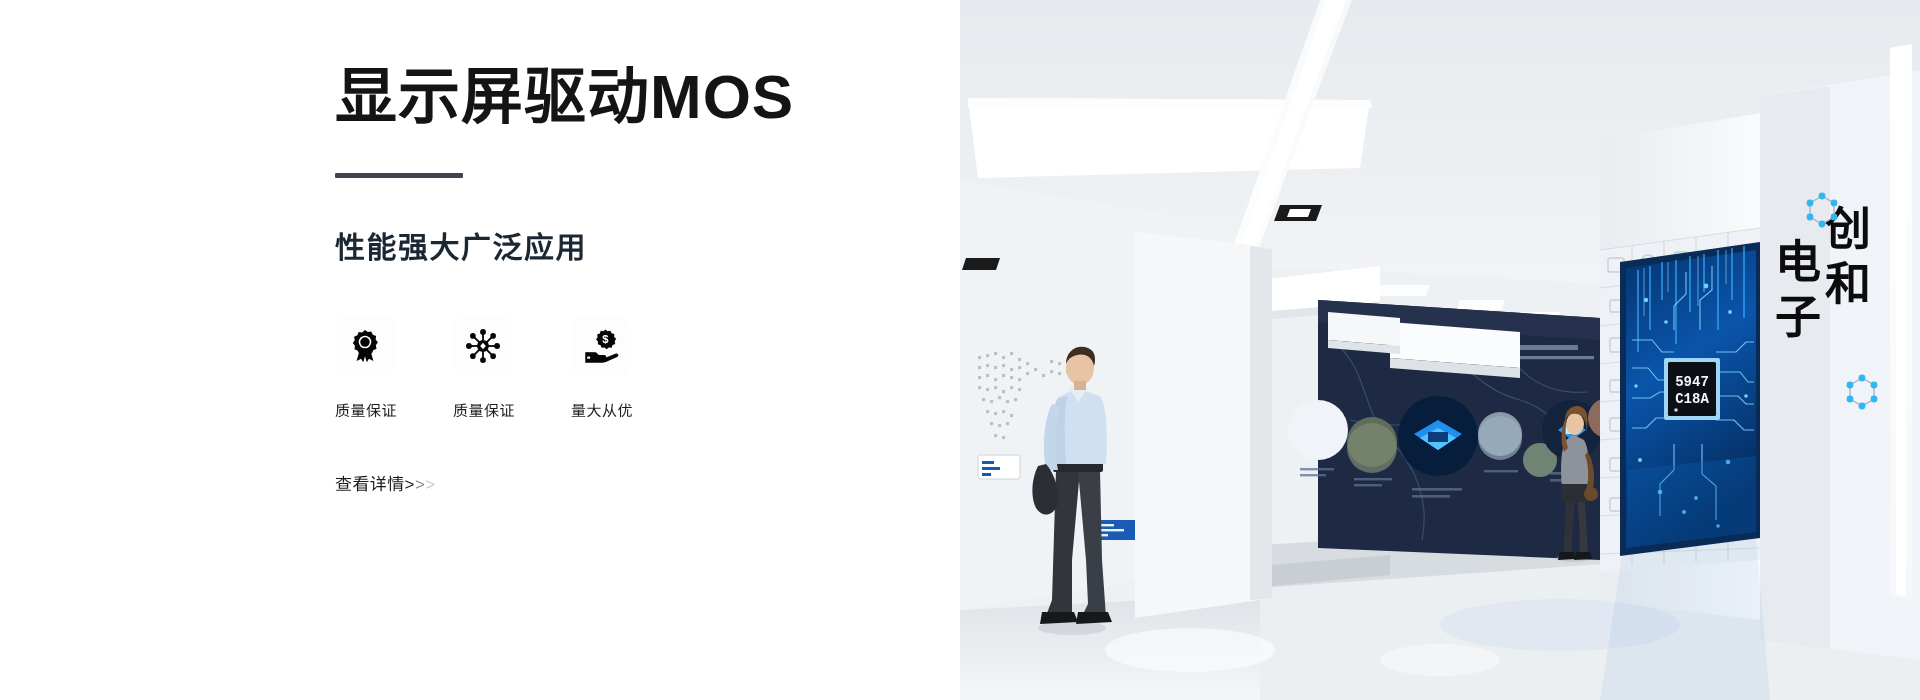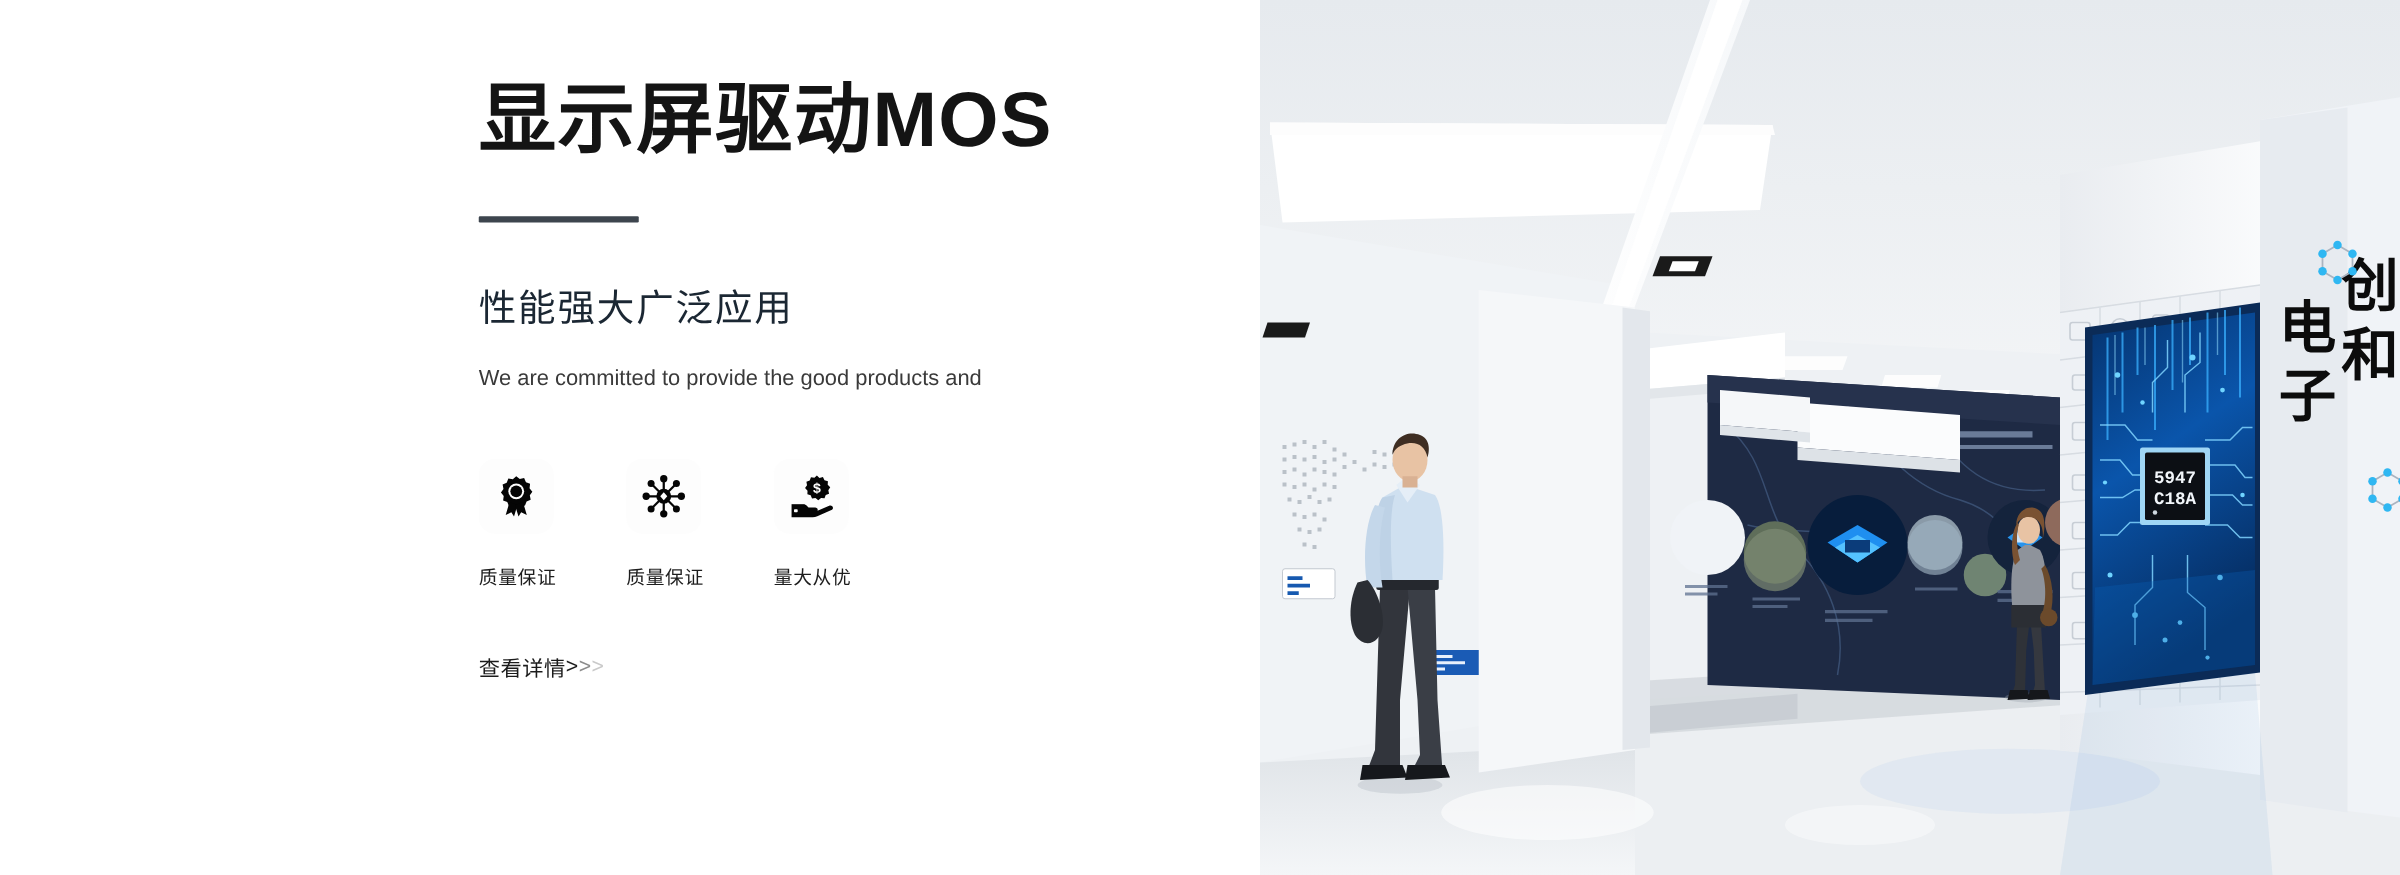--- a/index.html
+++ b/index.html
@@ -10,31 +10,30 @@
     font-family:"Liberation Sans","DejaVu Sans",sans-serif;
     -webkit-font-smoothing:antialiased;
   }
   .banner{position:relative;width:1920px;height:700px;display:flex;background:#fff;}
 
   
   .left-panel{
     position:relative;width:960px;height:700px;flex:0 0 960px;
     background:#ffffff;box-sizing:border-box;
     padding:62px 0 0 335px;
-    margin-left:48px;
   }
   .headline{
     font-size:62px;line-height:1.12;font-weight:700;letter-spacing:1px;
     color:#141414;margin:0;white-space:nowrap;
   }
   .divider{
     width:128px;height:5px;background:#3d454e;margin:42px 0 0 0;border-radius:1px;
   }
   .subhead{
-    font-size:30px;font-weight:400;color:#1b2733;letter-spacing:1.5px;
+    font-size:30px;font-weight:700;color:#1b2733;letter-spacing:1.5px;
     margin:52px 0 0 0;line-height:1.2;white-space:nowrap;
   }
   .body-copy{
     margin:22px 0 0 0;color:#3a3a3a;font-size:17.5px;line-height:1.62;font-weight:400;
   }
   .body-copy span{display:block;white-space:nowrap;}
 
   
   .features{display:flex;margin:50px 0 0 0;gap:0;}
   .feature{width:118px;display:flex;flex-direction:column;align-items:flex-start;}
@@ -50,21 +49,21 @@
     filter:blur(1px);
   }
   .badge svg{width:36px;height:36px;display:block;fill:#050505;}
   .feature-label{
     margin:23px 0 0 0;font-size:15px;color:#1d1d1d;font-weight:500;
     letter-spacing:.5px;white-space:nowrap;text-align:center;
   }
 
   
   .cta{
-    display:inline-flex;align-items:center;margin:50px 0 0 0;
+    display:inline-flex;align-items:flex-end;margin:50px 0 0 0;
     font-size:17px;color:#1b1b1b;text-decoration:none;letter-spacing:.4px;
     cursor:pointer;white-space:nowrap;
   }
   .cta .chev1{color:#1b1b1b;}
   .cta .chev2{color:#8b8b8b;}
   .cta .chev3{color:#c9c9c9;}
 
   
   .photo{position:relative;width:960px;height:700px;flex:0 0 960px;overflow:hidden;background:#e9ecef;}
   .photo svg{display:block;width:960px;height:700px;}
@@ -76,21 +75,20 @@
 
   <div class="left-panel">
 
     <h1 class="headline">显示屏驱动MOS</h1>
 
     <div class="divider"></div>
 
     <h2 class="subhead">性能强大广泛应用</h2>
 
     <p class="body-copy">
-      <span>We are committed to provide the good products and</span>
     </p>
 
     <div class="features">
 
       <div class="feature">
         <div class="badge">
           <svg viewBox="0 0 64 64">
             <path d="M32 3.5l5.0 3.8 6.2-1.1 2.6 5.8 5.9 2.3-.8 6.3 4.0 4.9-3.6 5.2 1.2 6.2-5.8 2.6-2.4 5.9-6.3-.9-4.9 4.0-5.1-3.6-6.2 1.2-2.6-5.8-5.9-2.4.9-6.3-4.0-4.9 3.6-5.1-1.2-6.2 5.8-2.6 2.4-5.9 6.3.9z"></path>
             <circle cx="32" cy="25" r="11.2" fill="#fff"></circle>
             <circle cx="32" cy="25" r="8.4"></circle>

